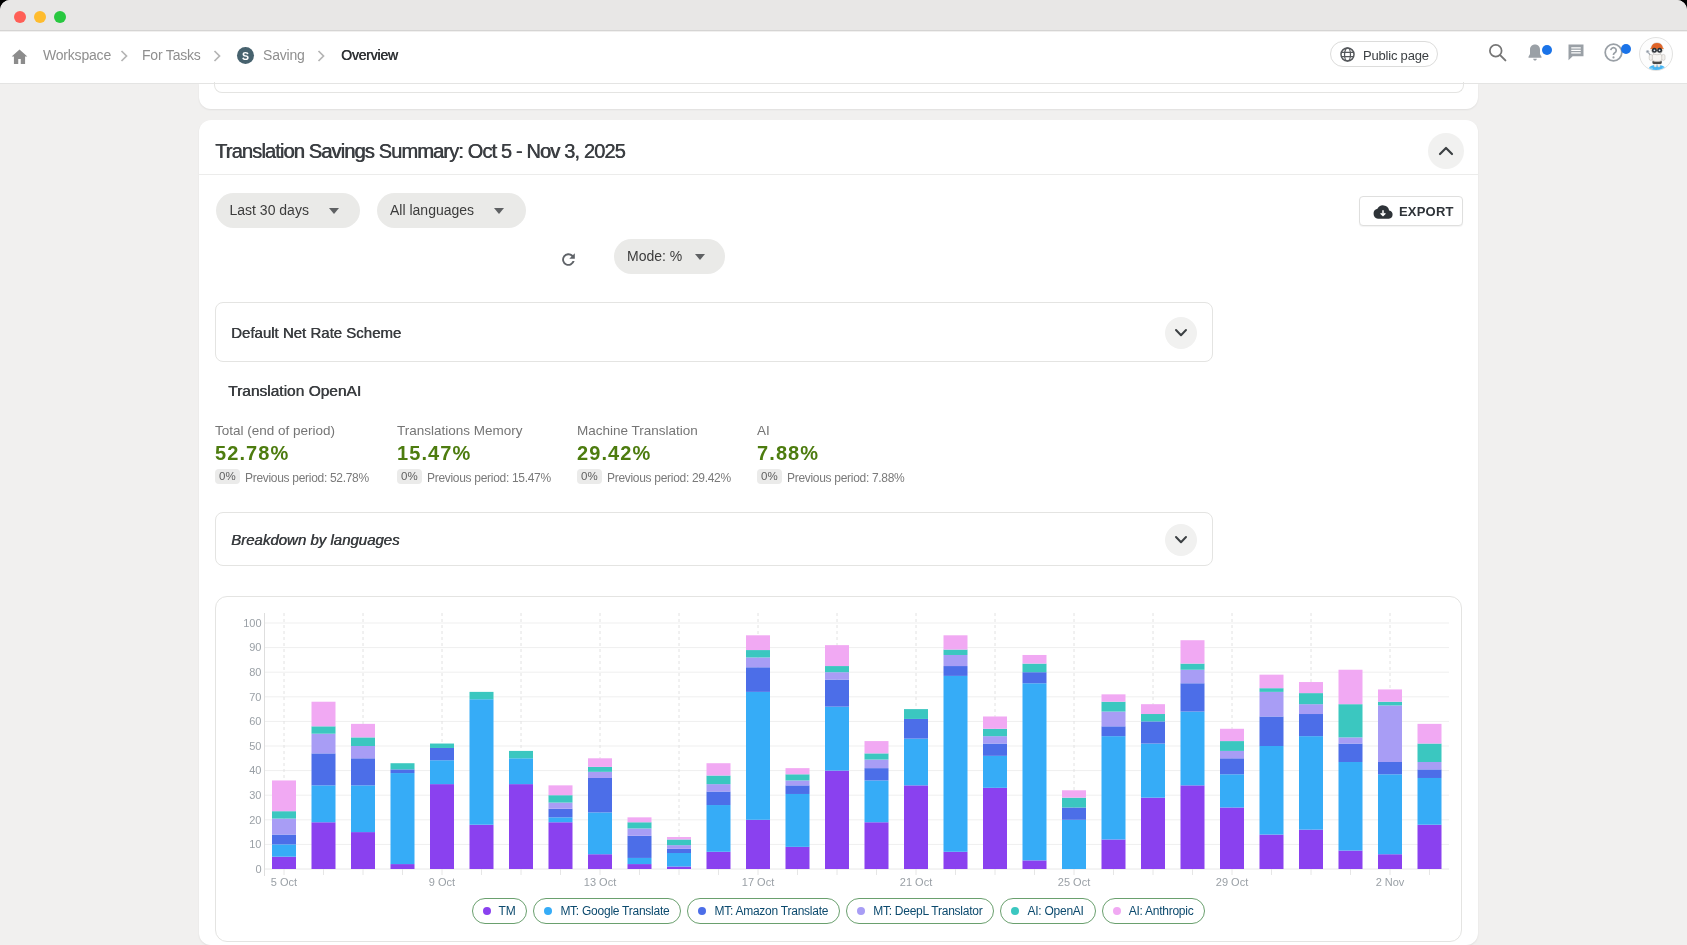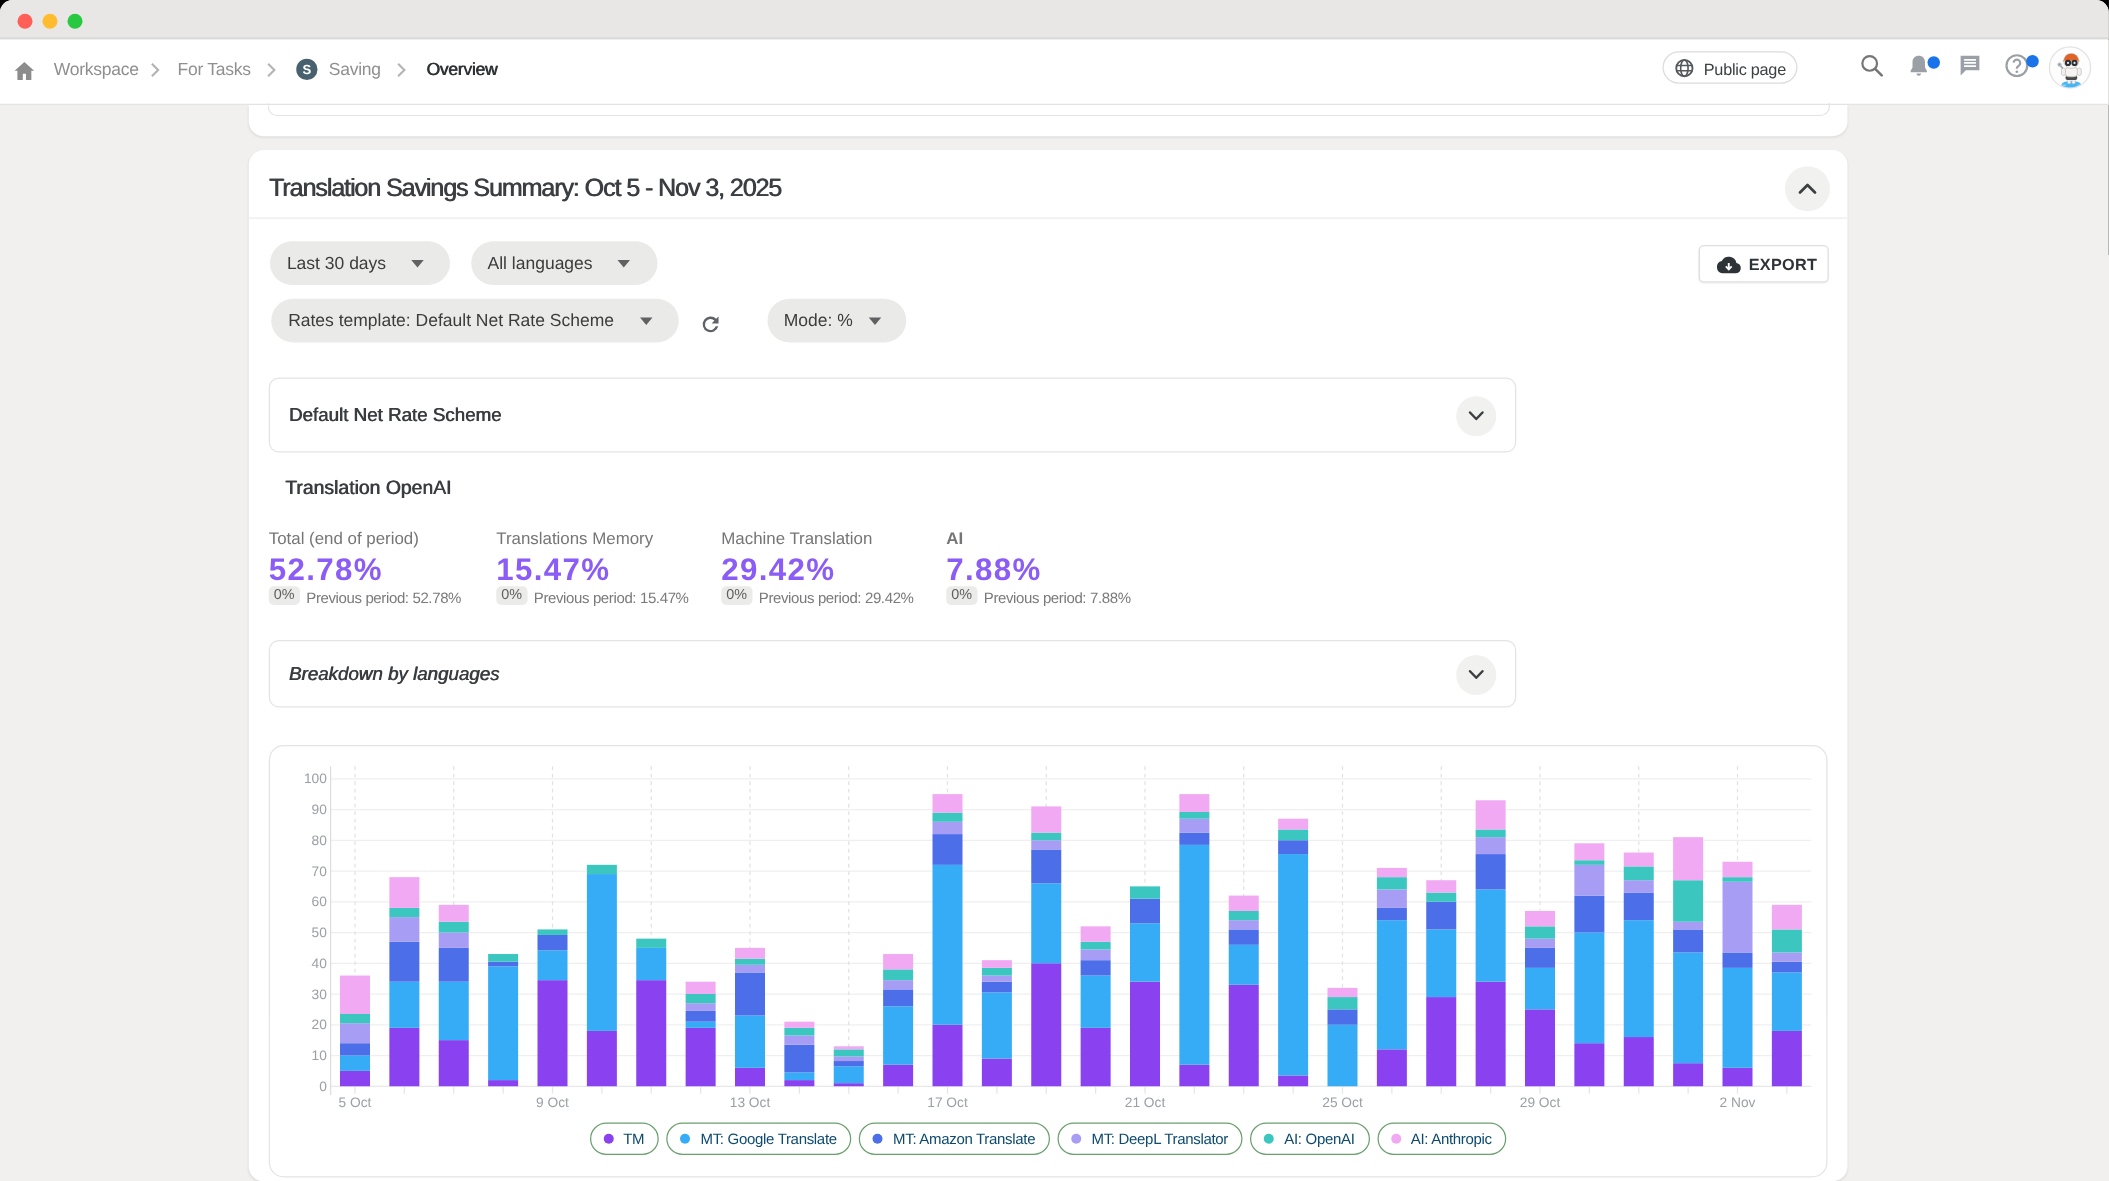--- a/index.html
+++ b/index.html
@@ -33,21 +33,21 @@
            border-right:5px solid transparent; border-top:6px solid #5f6163; }
   #export-btn { position:absolute; left:1160px; top:76px; width:104px; height:30px; background:#fff;
                 border:1px solid #dfdfde; border-radius:4px; box-shadow:0 1px 1px rgba(0,0,0,0.05);padding-left:42px; }
   #export-btn span { position:absolute; left:39px; top:7px; font-size:13px; font-weight:bold;
                      letter-spacing:0.2px; color:#2e3338; }
   .panel { position:absolute; left:16px; width:998px; background:#fff;
            border:1px solid #e4e4e2; border-radius:8px; }
   .panel .plabel { position:absolute; left:15px; font-size:15px; color:#3a3d40; text-shadow:0.5px 0 0 #3a3d40; }
   .sect-h { position:absolute; font-size:15.5px; color:#3a3d40; text-shadow:0.5px 0 0 #3a3d40; }
   .stat-label { position:absolute; font-size:13.5px; color:#757575; white-space:nowrap; }
-  .stat-value { position:absolute; font-size:25px; font-weight:bold; letter-spacing:1.1px; color:#8b5cf6; }
+  .stat-value { position:absolute; font-size:20px; font-weight:bold; letter-spacing:1.1px; color:#4d7c0f; }
   .stat-badge { position:absolute; height:15px; padding:0 4px; background:#ebebea; border-radius:4px;
                 font-size:11.5px; color:#5f5f5f; line-height:15px; }
   .stat-prev { position:absolute; font-size:12px; color:#7a7a7a; letter-spacing:-0.3px; white-space:nowrap; }
   #chart-panel { position:absolute; left:16px; top:476px; width:1247px; height:346px;
                  border:1px solid #e4e4e2; border-radius:12px; overflow:hidden; }
   #legend { position:absolute; left:0; top:301px; width:100%; display:flex; justify-content:center; gap:6px; }
   .lg { height:26px; border:1px solid #6aa06e; border-radius:13px; background:#fff;
         display:flex; align-items:center; padding:0 11px 0 10px; font-size:12px; letter-spacing:-0.25px; color:#0c4a6e; }
   .lg .dot { width:8px; height:8px; border-radius:50%; margin-right:8px; }
   
@@ -163,24 +163,20 @@
       <span class="txt">All languages</span>
         <span class="caret" style="right:22px;"></span>
     </div>
     <div id="export-btn">
       <svg style="position:absolute; left:13px; top:6px;" width="20" height="18" viewBox="0 0 24 20">
         <path d="M19.4 8.1A7.5 7.5 0 0 0 5.3 6.2 6 6 0 0 0 6 18h13a5 5 0 0 0 0.4-9.9z" fill="#2e3338"></path>
         <path d="M12 8v6M9.2 11.4 12 14.2l2.8-2.8" stroke="#fff" stroke-width="1.8" fill="none"></path>
       </svg>
       <span>EXPORT</span>
     </div>
-    <div class="pill" style="left:18px; top:119px; width:326px;">
-      <span class="txt">Rates template: Default Net Rate Scheme</span>
-        <span class="caret" style="right:21px;"></span>
-    </div>
     <svg style="position:absolute; left:360px; top:129.5px;" width="19" height="19" viewBox="0 0 24 24">
       <path d="M17.65 6.35A8 8 0 1 0 19.73 14h-2.6a5.6 5.6 0 1 1-1.3-5.87L13 11h7V4z" fill="#5f6368"></path>
     </svg>
     <div class="pill" style="left:414.5px; top:119px; width:111.5px;">
       <span class="txt">Mode: %</span>
         <span class="caret" style="right:20px;"></span>
     </div>
 
     <div class="panel" style="top:182px; height:60px;">
       <div class="plabel" style="top:21px;">Default Net Rate Scheme</div>
@@ -201,21 +197,21 @@
     <div class="stat-label" style="left:198px; top:303px;">Translations Memory</div>
     <div class="stat-value" style="left:198px; top:322px;">15.47%</div>
     <div class="stat-badge" style="left:198px; top:349px;">0%</div>
     <div class="stat-prev" style="left:228px; top:351px;">Previous period: 15.47%</div>
 
     <div class="stat-label" style="left:378px; top:303px;">Machine Translation</div>
     <div class="stat-value" style="left:378px; top:322px;">29.42%</div>
     <div class="stat-badge" style="left:378px; top:349px;">0%</div>
     <div class="stat-prev" style="left:408px; top:351px;">Previous period: 29.42%</div>
 
-    <div class="stat-label" style="left:558px; top:303px;font-weight:bold;">AI</div>
+    <div class="stat-label" style="left:558px; top:303px;">AI</div>
     <div class="stat-value" style="left:558px; top:322px;">7.88%</div>
     <div class="stat-badge" style="left:558px; top:349px;">0%</div>
     <div class="stat-prev" style="left:588px; top:351px;">Previous period: 7.88%</div>
 
     <div class="panel" style="top:392px; height:54px;font-style:italic;">
       <div class="plabel" style="top:18px;">Breakdown by languages</div>
       <div class="circle-btn" style="right:15px; top:11px; width:32px; height:32px;">
         <svg style="position:absolute;left:9px;top:11px;" width="14" height="10" viewBox="0 0 14 10">
             <path d="M2 2l5 5.2L12 2" fill="none" stroke="#3c4043" stroke-width="2" stroke-linecap="round" stroke-linejoin="round"></path>
           </svg>

